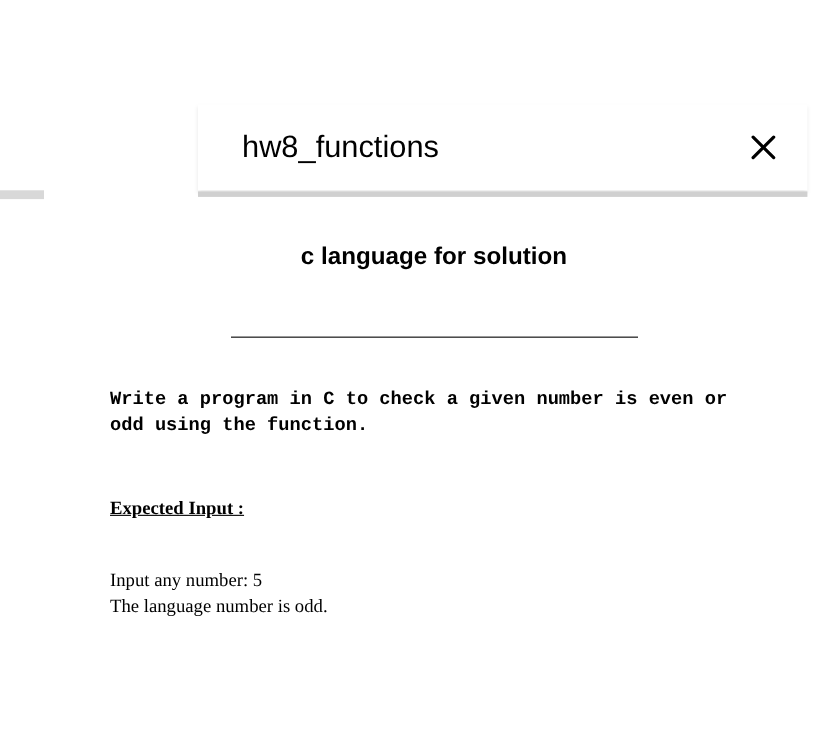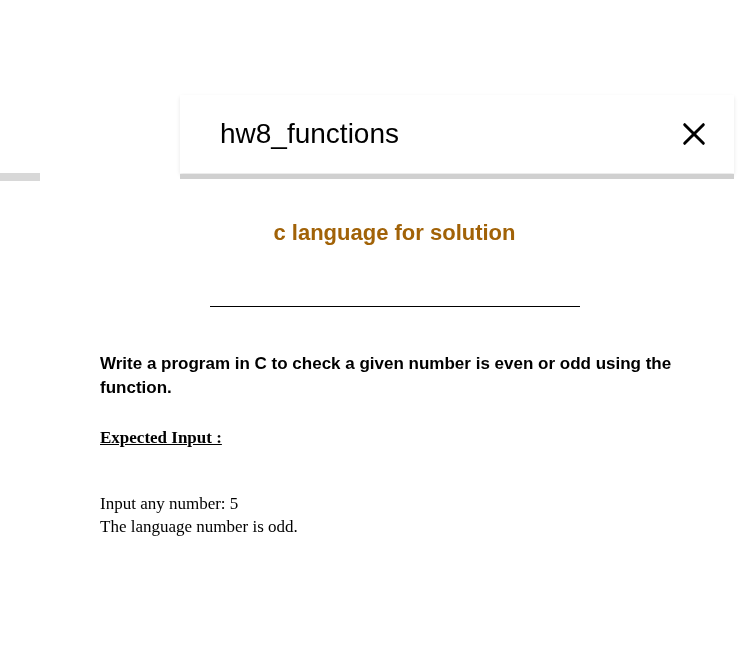--- a/index.html
+++ b/index.html
@@ -65,38 +65,38 @@
     .content-area {
       position: absolute;
       top: 200px;
       left: 100px;
       right: 60px;
     }
     .subtitle {
       text-align: center;
       font-size: 22px;
       font-weight: bold;
-      color: #a16207;
+      color: #000000;
       margin-top: 20px;
       margin-bottom: 60px;
       font-family: Arial, sans-serif;
     }
     .hr-line {
       width: 370px;
       border: none;
       border-top: 1.5px solid #000;
       margin: 0 auto 45px auto;
     }
     .problem-text {
-      font-family: Liberation Sans, sans-serif;
+      font-family: Liberation Mono, monospace;
       font-size: 17px;
       font-weight: bold;
       color: #000;
       line-height: 1.4;
-      margin-bottom: 28px;
+      margin-bottom: 52px;
     }
     .expected-label {
       font-family: "Times New Roman", Times, serif;
       font-size: 17px;
       font-weight: bold;
       text-decoration: underline;
       color: #000;
       margin-bottom: 18px;
     }
     .output-text {

